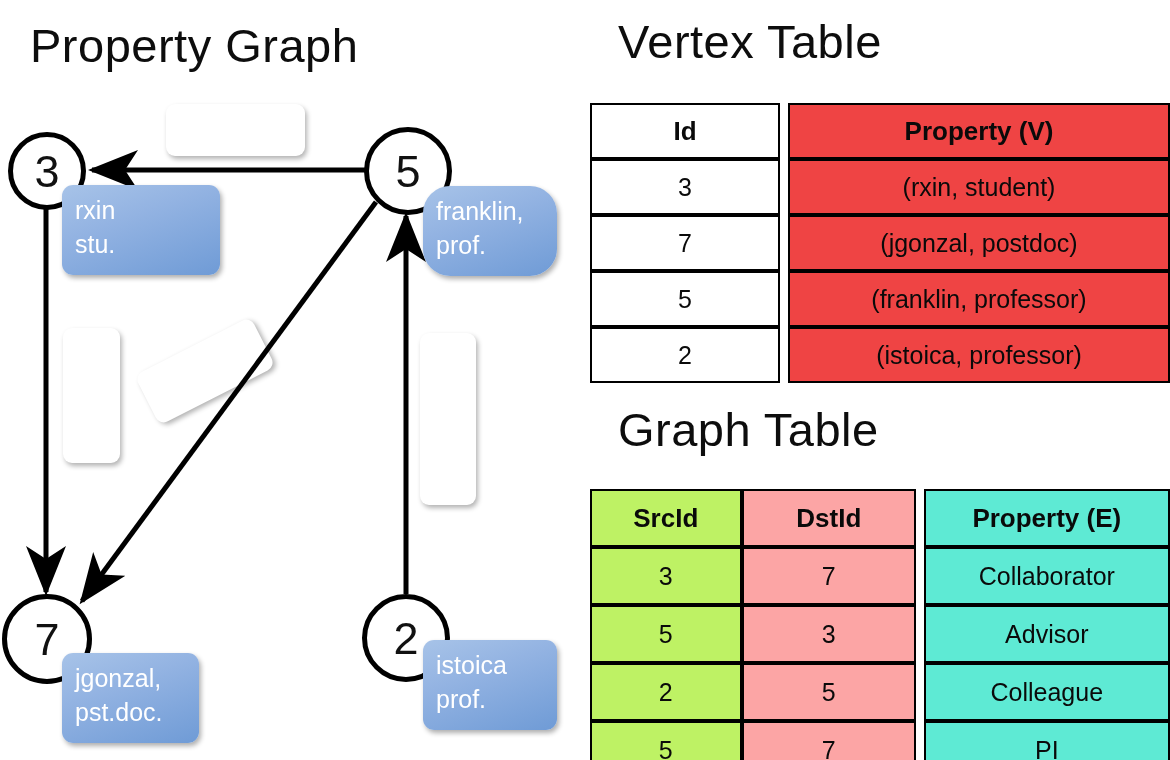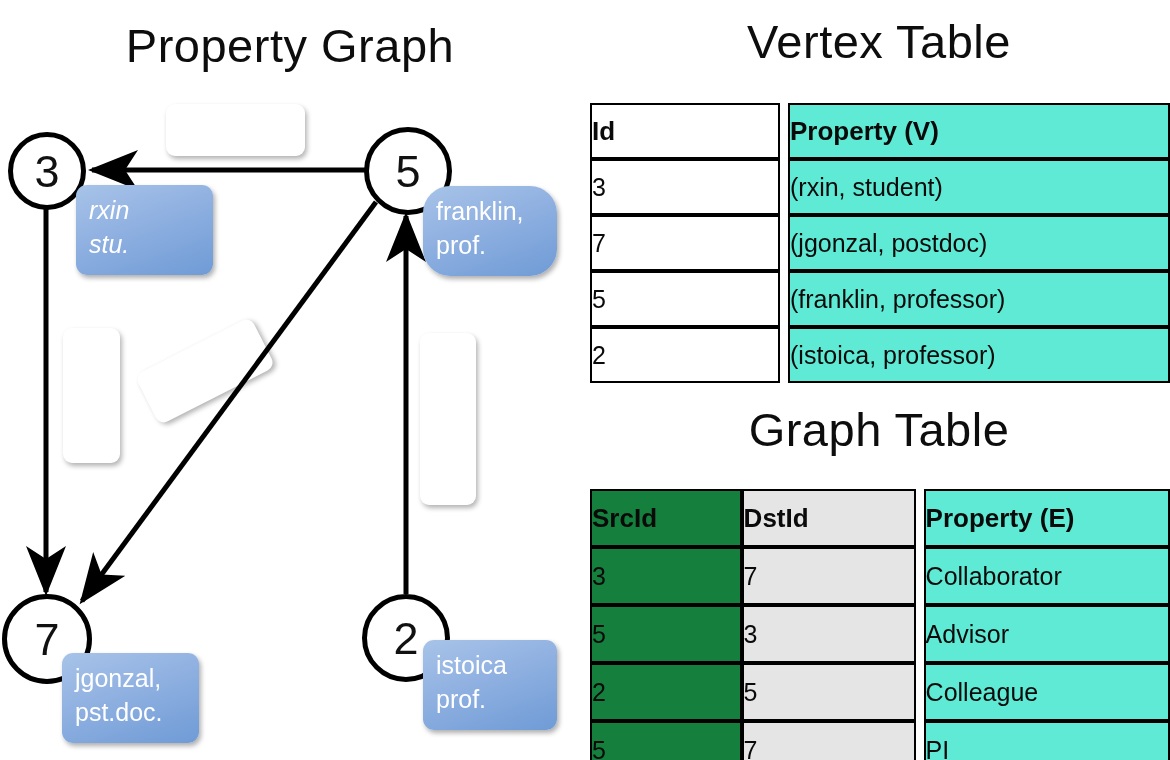--- a/index.html
+++ b/index.html
@@ -7,21 +7,21 @@
   body{
     width:1170px;height:760px;position:relative;overflow:hidden;
     font-family:"Liberation Sans","DejaVu Sans",sans-serif;
     color:#000;
   }
   .stage{position:absolute;left:0;top:0;width:1170px;height:760px;}
 
   
   .title{
     position:absolute;font-weight:400;font-size:47px;line-height:1;
-    letter-spacing:.5px;color:#0d0d0d;white-space:nowrap;text-align:center;
+    letter-spacing:.5px;color:#0d0d0d;white-space:nowrap;padding-left:30px;
   }
   #title-pg{left:0;top:22px;width:580px;}
   #title-vt{left:588px;top:18px;width:582px;}
   #title-et{left:588px;top:406px;width:582px;}
 
   
   #graph-svg{position:absolute;left:0;top:0;width:580px;height:760px;}
 
   
   .node{
@@ -46,32 +46,32 @@
     background:linear-gradient(170deg,#f0b263 0%,#e9a košek 0%,#eda75a 55%,#e89f4c 100%);
     box-shadow:2px 3px 5px rgba(0,0,0,.3);
     color:#fff;display:flex;align-items:center;justify-content:center;
     font-size:27px;line-height:1;white-space:nowrap;
   }
   .ebox.vert span{transform:rotate(90deg);display:inline-block;}
   .ebox.rot{transform:rotate(-27deg);}
 
   
   table{border-collapse:separate;border-spacing:0;position:absolute;}
-  td,th{border:2px solid #000;font-weight:400;text-align:left;
+  td,th{border:2px solid #000;font-weight:400;text-align:center;
         font-size:25px;color:#0a0a0a;padding:0;line-height:1;}
   th{font-weight:700;font-size:26px;}
 
   #vertex-table{left:590px;top:103px;}
   #vertex-table .c-id{width:186px;height:52px;background:#fff;}
-  #vertex-table .c-prop{width:378px;height:52px;background:#5eead4;margin-top:16px;}
+  #vertex-table .c-prop{width:378px;height:52px;background:#ef4444;margin-top:16px;}
   #vertex-table th.c-id{height:52px;}
 
   #edge-table{left:590px;top:489px;}
-  #edge-table .c-src{width:152px;height:54px;background:#15803d;}
-  #edge-table .c-dst{width:176px;height:54px;background:#e5e5e5;}
+  #edge-table .c-src{width:152px;height:54px;background:#bef264;}
+  #edge-table .c-dst{width:176px;height:54px;background:#fca5a5;}
   #edge-table .c-prop{width:248px;height:54px;background:#5eead4;}
 
   .gapcol{width:8px;border:none !important;background:#fff;}
 </style>
 </head>
 <body>
 
 <div class="stage">
 
   <div class="title" id="title-pg">Property Graph</div>
@@ -100,21 +100,21 @@
   <div class="node" style="left:364px;top:127px;width:88px;height:88px;">
     <span>5</span>
   </div>
   <div class="node" style="left:2px;top:594px;width:90px;height:90px;">
     <span>7</span>
   </div>
   <div class="node" style="left:362px;top:594px;width:88px;height:88px;">
     <span>2</span>
   </div>
 
-  <div class="vbox" style="left:76px;top:185px;width:137px;height:90px;font-style:italic;">
+  <div class="vbox" style="left:62px;top:185px;width:158px;height:90px;">
     <div>rxin</div>
     <div>stu.</div>
   </div>
   <div class="vbox" style="left:423px;top:186px;width:134px;height:90px;border-radius:27px;">
     <div>franklin,</div>
     <div>prof.</div>
   </div>
   <div class="vbox" style="left:62px;top:653px;width:137px;height:90px;">
     <div>jgonzal,</div>
     <div>pst.doc.</div>

